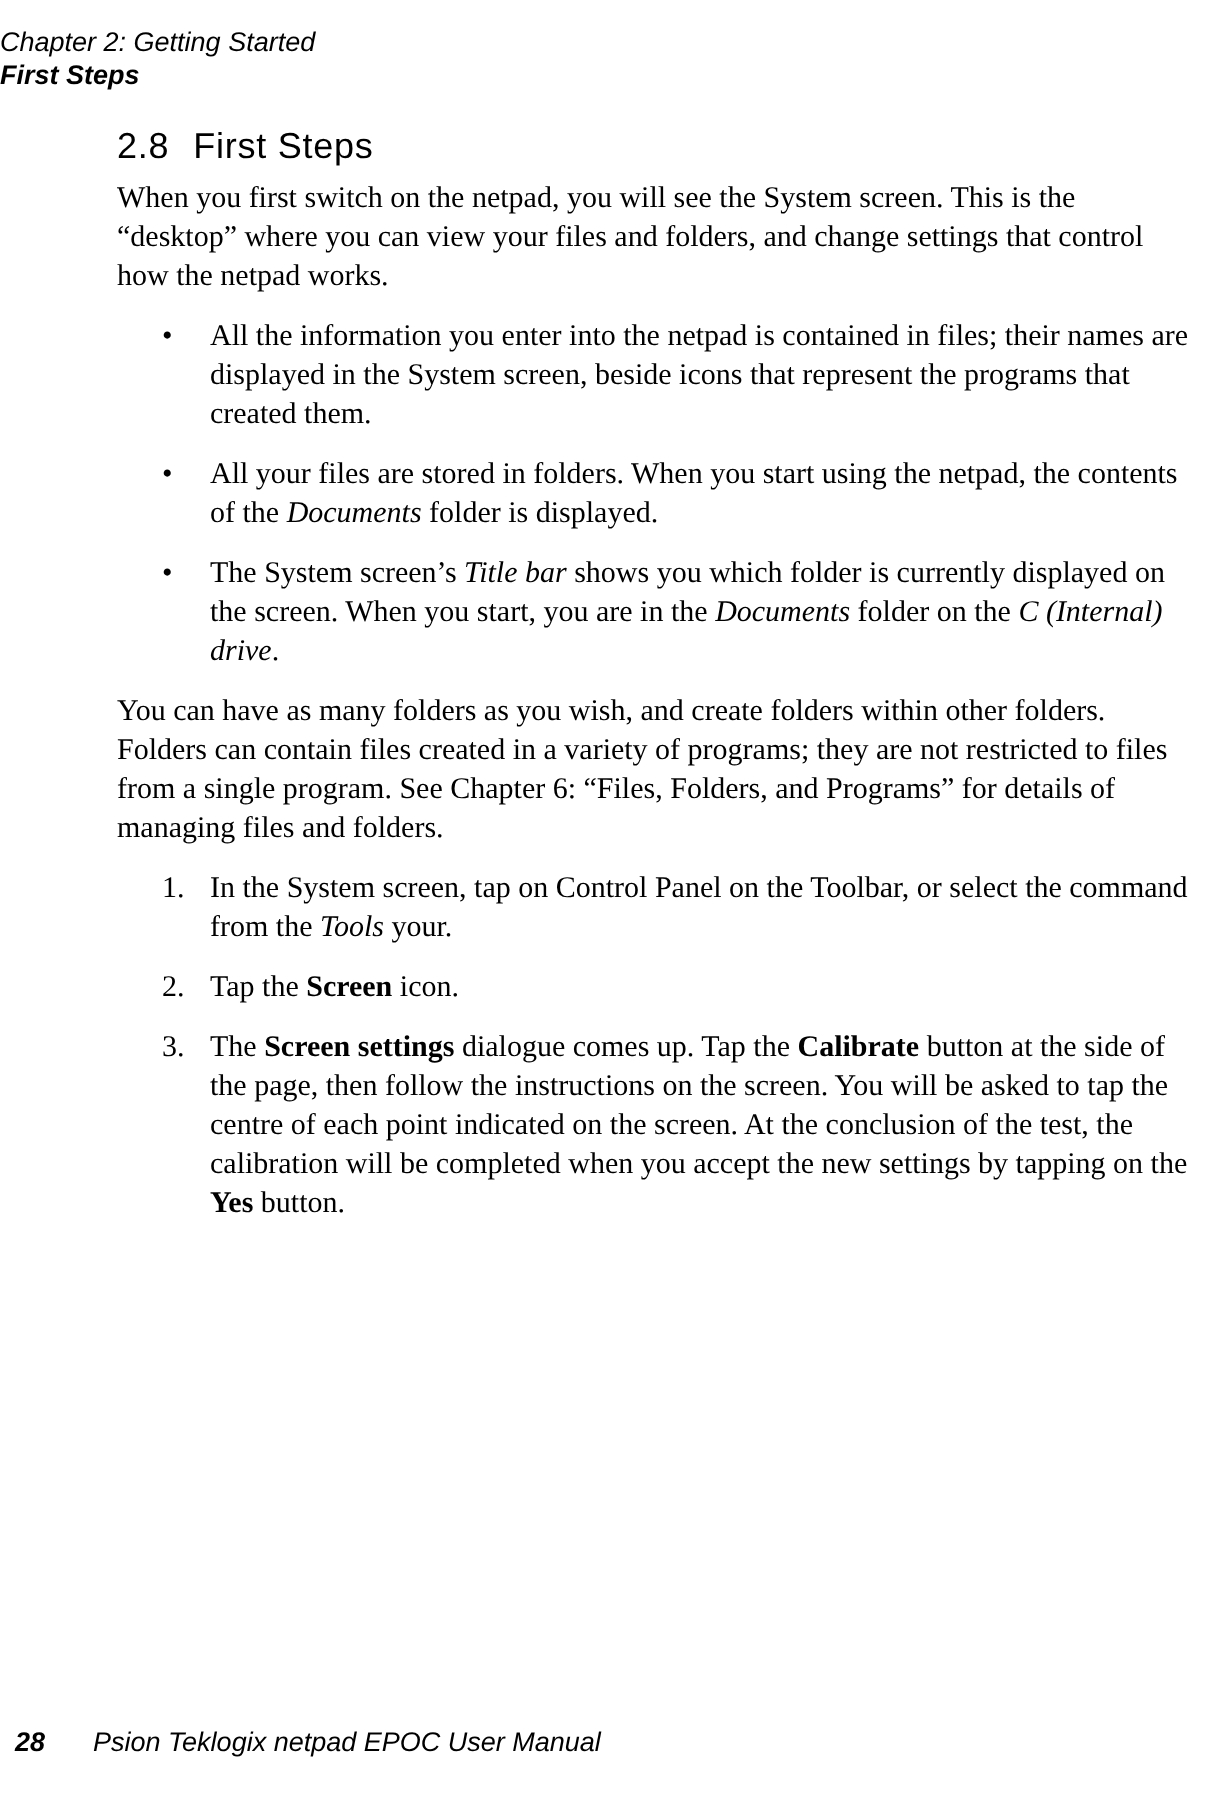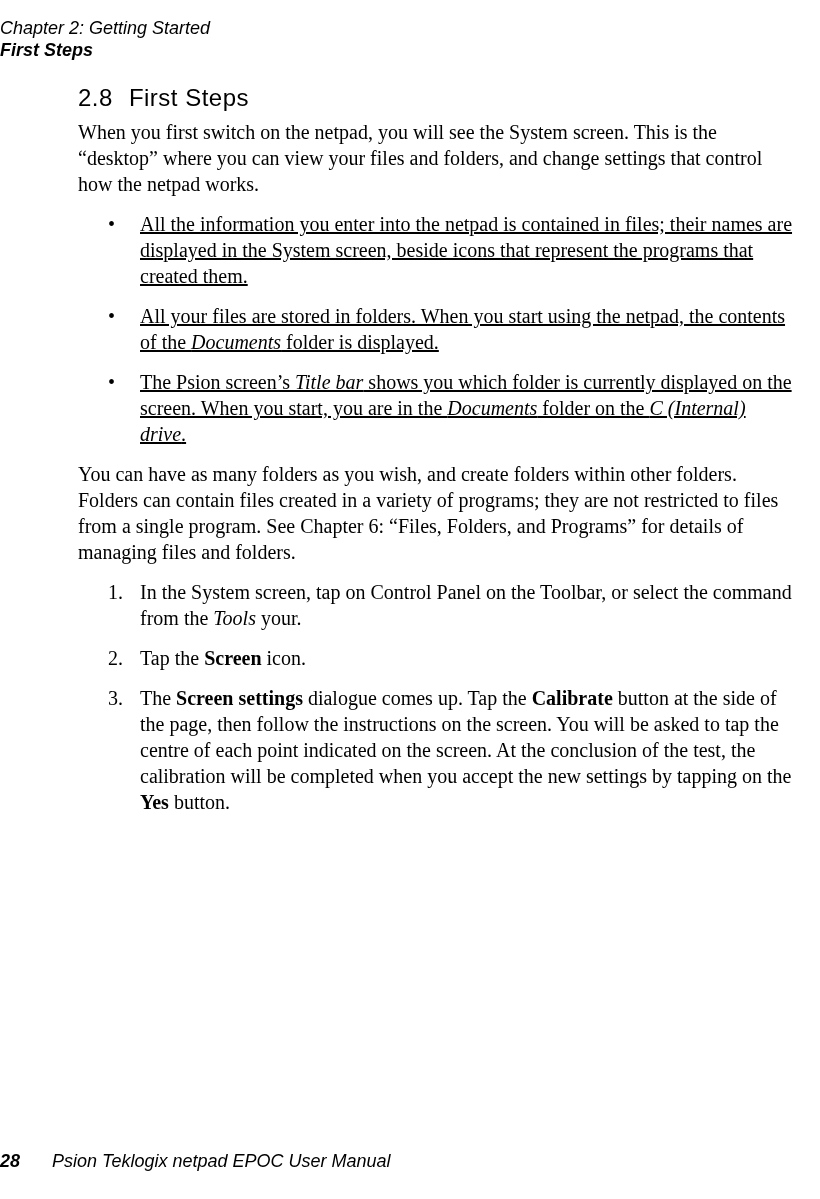--- a/index.html
+++ b/index.html
@@ -58,21 +58,20 @@
       margin-right: 16px;
     }
     p {
       margin: 0 0 14px 0;
       text-align: left;
     }
     ul.bullet-list {
       list-style: none;
       padding: 0;
       margin: 0 0 14px 0;
-      text-decoration: underline;
     }
     ul.bullet-list > li {
       position: relative;
       padding-left: 62px;
       margin-bottom: 14px;
     }
     ul.bullet-list > li::before {
       content: "•";
       position: absolute;
       left: 30px;
@@ -102,20 +101,21 @@
       bottom: 26px;
       left: 0;
       font-family: Arial, Helvetica, sans-serif;
       font-style: italic;
       font-size: 18px;
     }
     .footer .pagenum {
       font-weight: bold;
       font-style: italic;
       margin-right: 32px;
+      padding-left: 10px;
     }
     .ital { font-style: italic; }
     .bold { font-weight: bold; }
   </style>
 </head>
 <body>
 
 <div class="header">
   <div class="chapter">Chapter 2:  Getting Started</div>
   <div class="section">First Steps</div>
@@ -130,21 +130,21 @@
   <p>When you first switch on the netpad, you will see the System screen. This is the “desktop” where you can view your files and folders, and change settings that control how the netpad works.</p>
 
   <ul class="bullet-list">
     <li>
       <span>All the information you enter into the netpad is contained in files; their names are displayed in the System screen, beside icons that represent the programs that created them.</span>
     </li>
     <li>
       <span>All your files are stored in folders. When you start using the netpad, the contents of the </span><span class="ital">Documents</span><span> folder is displayed.</span>
     </li>
     <li>
-      <span>The Psion screen’s </span><span class="ital">Title bar</span><span> shows you which folder is currently dis­played on the screen. When you start, you are in the </span><span class="ital">Documents</span><span> folder on the </span><span class="ital">C (Internal) drive</span><span>.</span>
+      <span>The System screen’s </span><span class="ital">Title bar</span><span> shows you which folder is currently dis­played on the screen. When you start, you are in the </span><span class="ital">Documents</span><span> folder on the </span><span class="ital">C (Internal) drive</span><span>.</span>
     </li>
   </ul>
 
   <p>You can have as many folders as you wish, and create folders within other folders. Folders can contain files created in a variety of programs; they are not restricted to files from a single program. See Chapter 6: “Files, Folders, and Programs” for details of managing files and folders.</p>
 
 
 
   <ol class="step-list">
     <li>
       <span>In the System screen, tap on Control Panel on the Toolbar, or select the command from the </span><span class="ital">Tools</span><span> your.</span>

